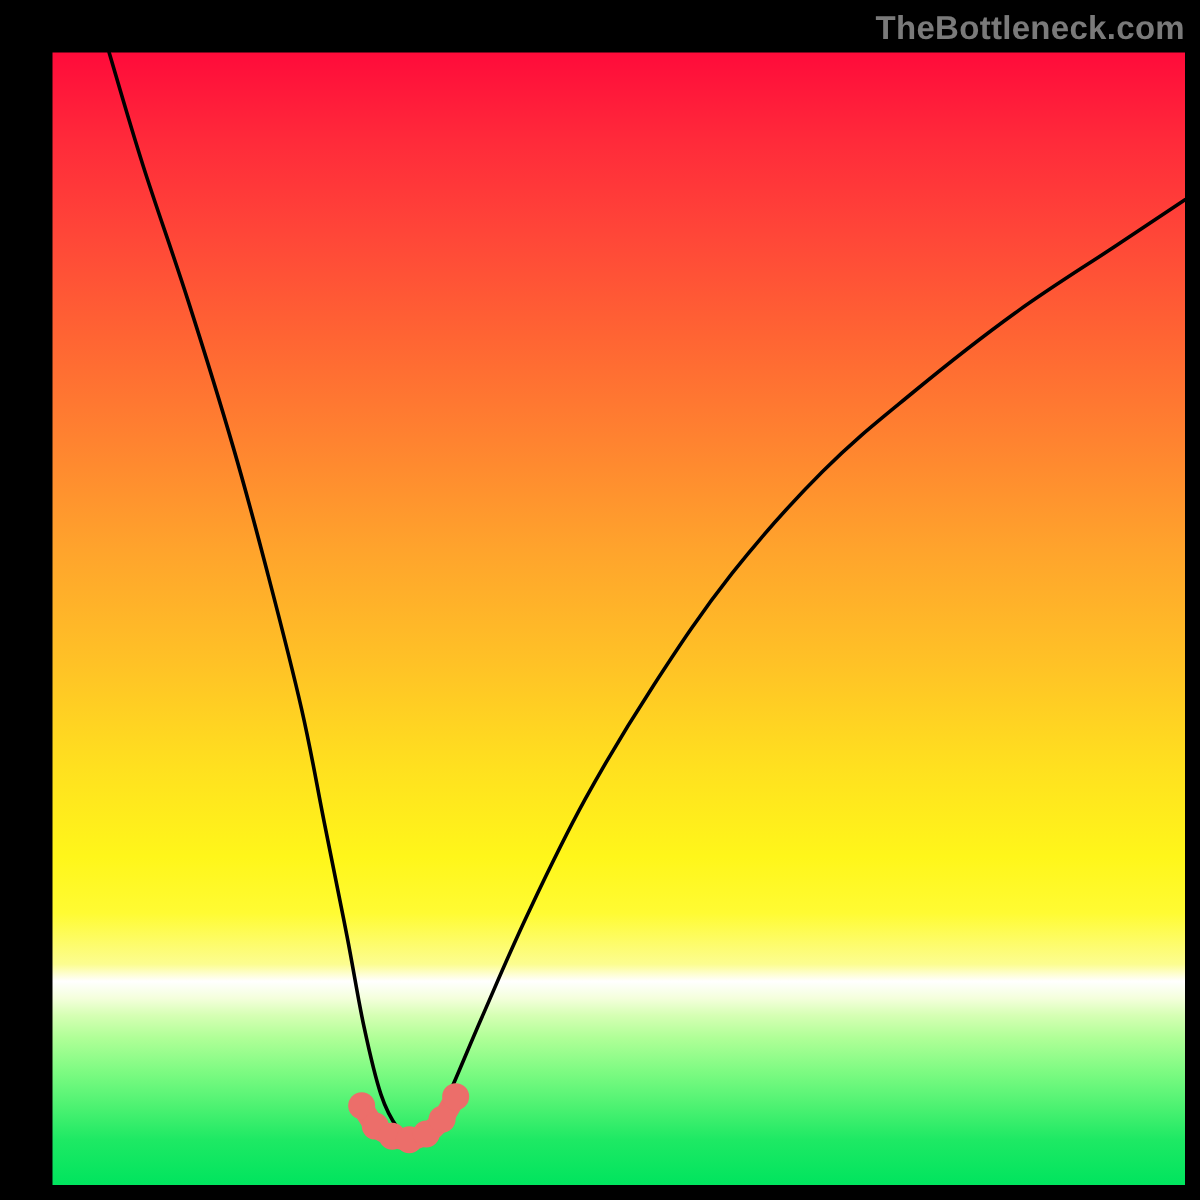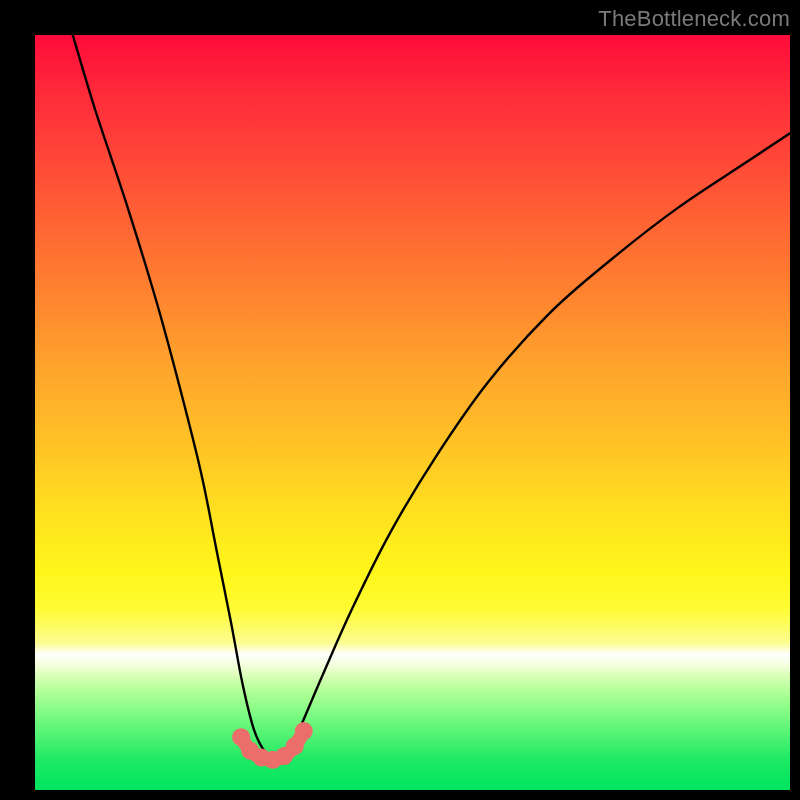--- a/index.html
+++ b/index.html
@@ -47,21 +47,21 @@
     );
   }
   .watermark {
     position: absolute;
     top: 6px;
     right: 10px;
     font-family: Arial, Helvetica, sans-serif;
     font-size: 22px;
     color: #7a7a7a;
     letter-spacing: 0.2px;
-    font-weight: 400;
+    font-weight: 700;
   }
   svg.curve {
     position: absolute;
     left: 0;
     top: 0;
     width: 755px;
     height: 755px;
     overflow: visible;
   }
 </style>

